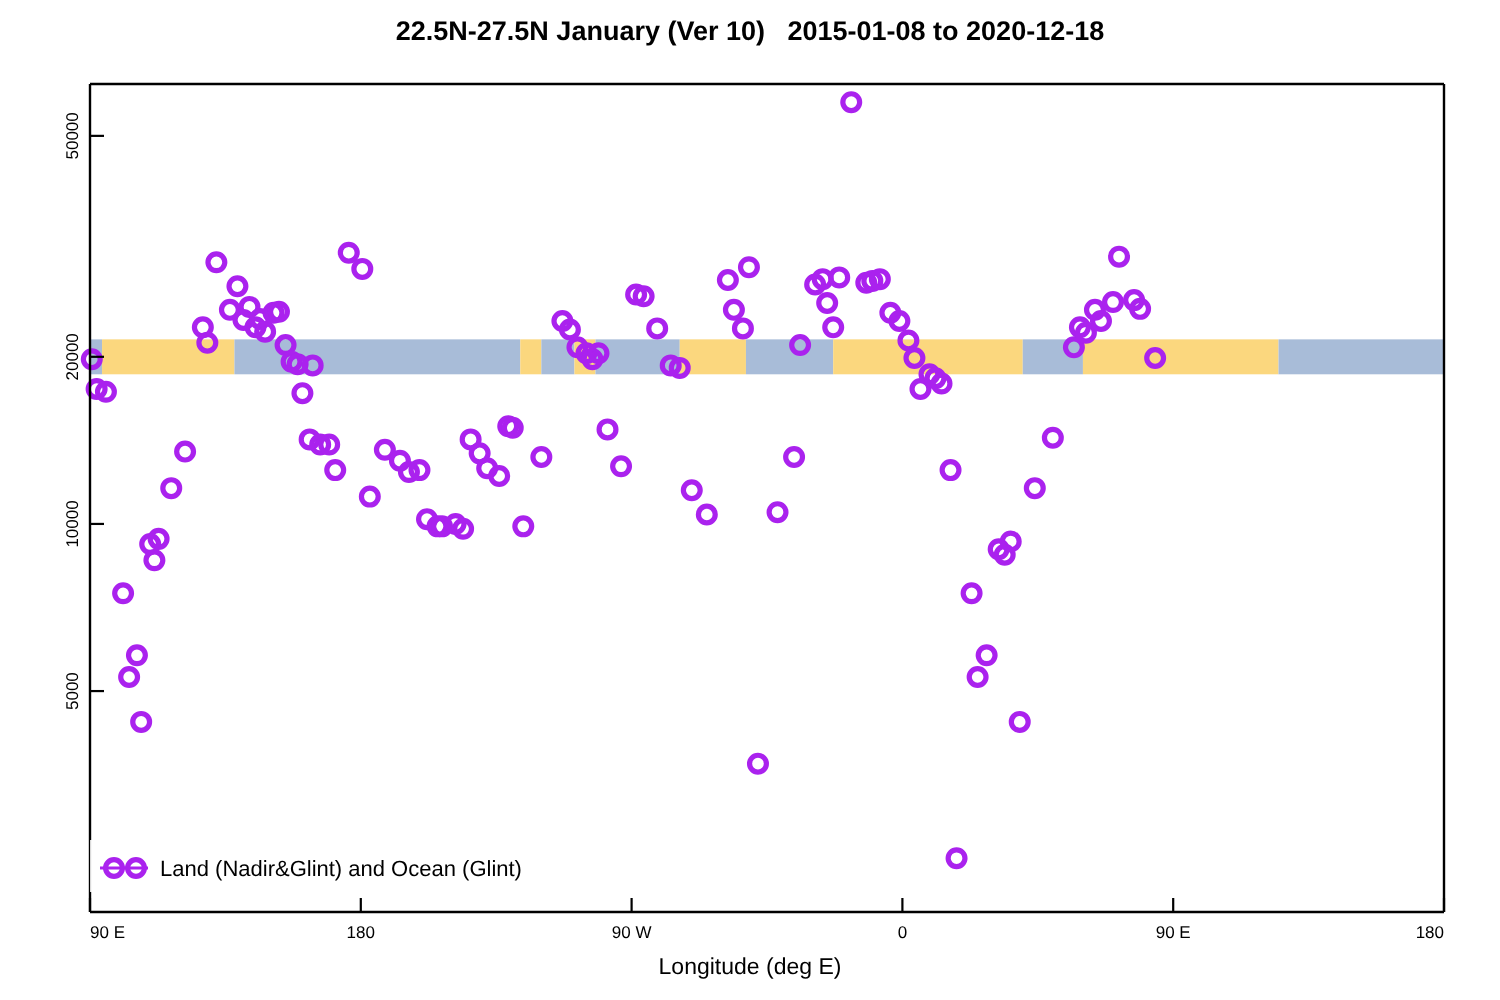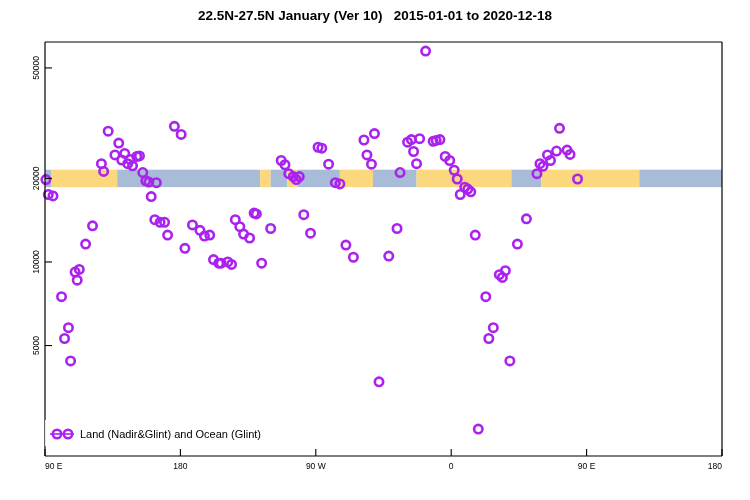--- a/index.html
+++ b/index.html
@@ -55,21 +55,22 @@
     font-family: "Liberation Sans", sans-serif;
     font-size: 11px;
     fill: #000;
   }
 </style>
 </head>
 <body>
 
 <div id="figure">
 
-  <div id="plot-title">22.5N-27.5N January (Ver 10)   2015-01-01 to 2020-12-18</div>
+  <div id="plot-title">22.5N-27.5N January (Ver 10)   2015-01-08 to 2020-12-18</div>
+  <div id="xlabel">Longitude (deg E)</div>
 
   <svg id="chart-svg" width="750" height="500">
 
     <rect id="plot-bg" x="45" y="42" width="677" height="414" fill="#ffffff" stroke="none"></rect>
 
     <g id="bands-layer">
         <rect x="45" y="169.68239779422487" width="6.017777777777781" height="17.468038509066105" fill="#a8bcd8" stroke="none"></rect>
         <rect x="51.01777777777778" y="169.68239779422487" width="66.19555555555556" height="17.468038509066105" fill="#fbd77e" stroke="none"></rect>
         <rect x="117.21333333333334" y="169.68239779422487" width="142.92222222222225" height="17.468038509066105" fill="#a8bcd8" stroke="none"></rect>
         <rect x="260.1355555555556" y="169.68239779422487" width="10.531111111111045" height="17.468038509066105" fill="#fbd77e" stroke="none"></rect>

